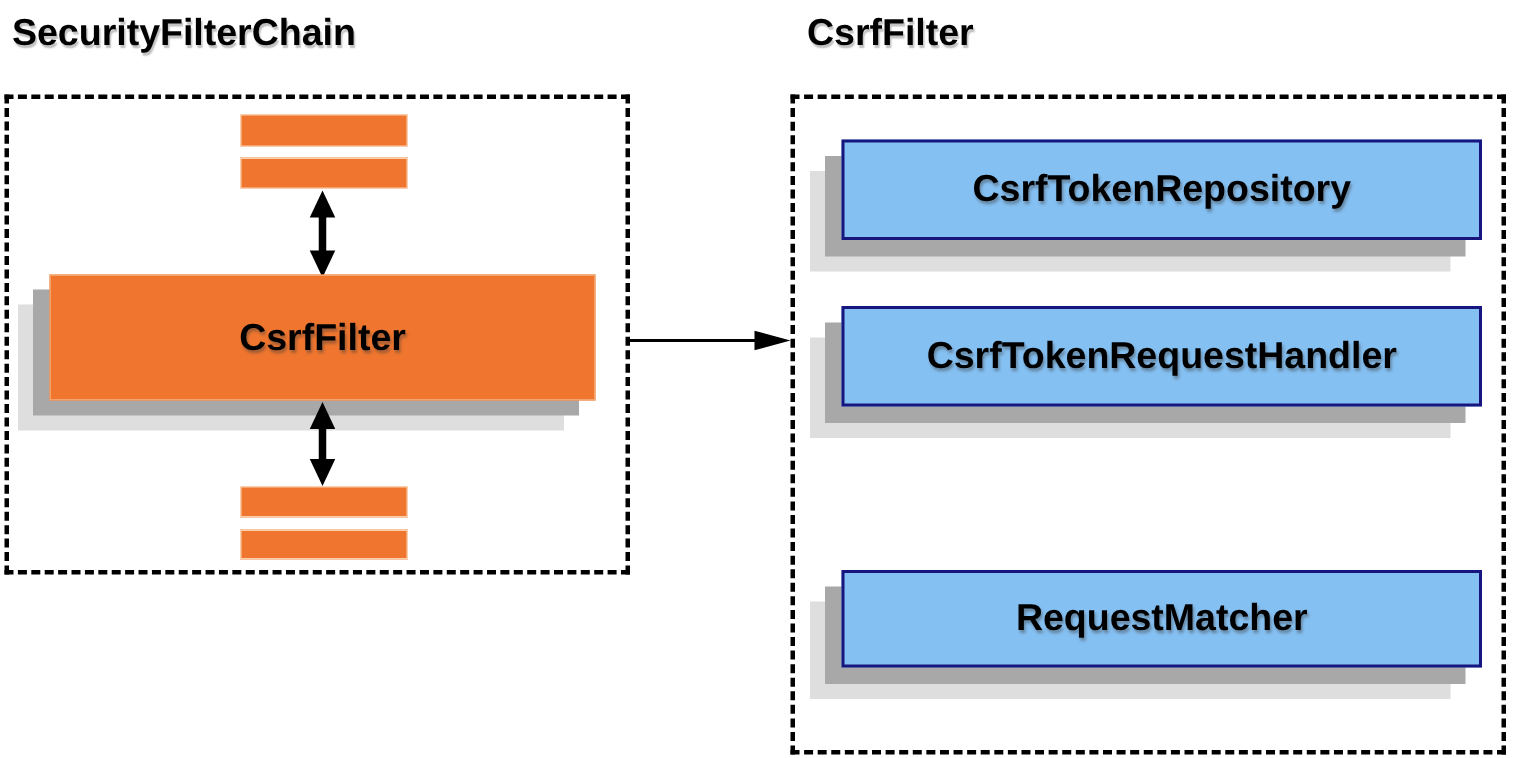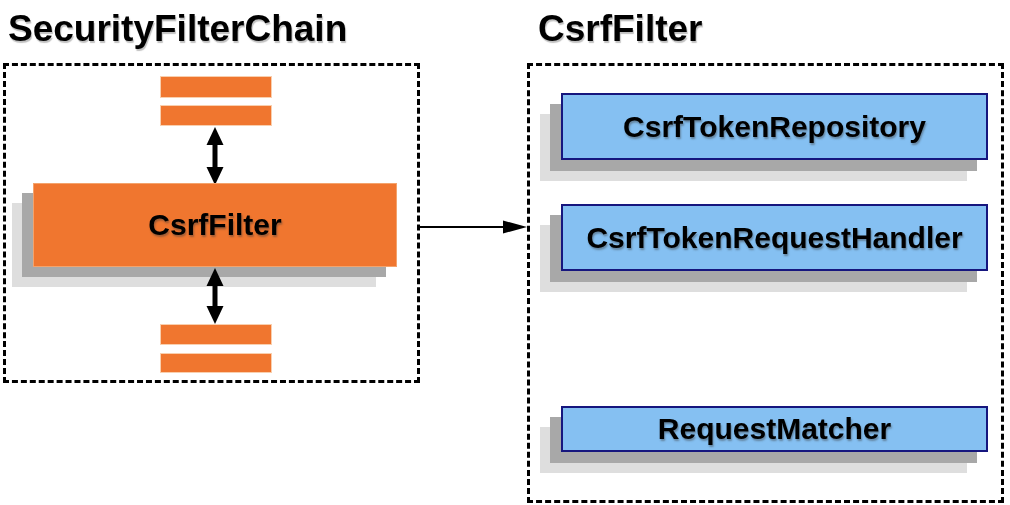--- a/index.html
+++ b/index.html
@@ -11,21 +11,21 @@
   .canvas {
     position: relative;
     width: 1010px;
     height: 505px;
     background: var(--background, #ffffff);
     overflow: hidden;
   }
   .title {
     position: absolute;
     margin: 0;
-    font-size: 37px;
+    font-size: 25px;
     font-weight: 700;
     color: var(--title-text, #000000);
     text-shadow: 1px 2px 1px rgba(140,140,140,0.55);
     white-space: nowrap;
   }
   .title-left { left: 8px; top: 8px; }
   .title-right { left: 538px; top: 8px; }
 
   .dashed-box {
     position: absolute;
@@ -58,21 +58,21 @@
     background: var(--orange, #f0762f);
     border: 1px solid #f4a36c;
     box-sizing: border-box;
     box-shadow: -11px 10px 0 0 var(--shadow-dark, #a8a8a8),
                 -21px 20px 0 0 var(--shadow-light, #dedede);
     display: flex;
     align-items: center;
     justify-content: center;
   }
   .box-label {
-    font-size: 30px;
+    font-size: 25px;
     font-weight: 700;
     color: var(--box-text, #000000);
     text-shadow: 1px 2px 2px rgba(60,60,60,0.45);
     white-space: nowrap;
   }
   .varrow {
     position: absolute;
     width: 18px;
     color: var(--arrow, #000000);
   }
@@ -98,21 +98,21 @@
     box-sizing: border-box;
     box-shadow: -11px 11px 0 0 var(--shadow-dark, #a8a8a8),
                 -21px 21px 0 0 var(--shadow-light, #dedede);
     display: flex;
     align-items: center;
     justify-content: center;
   }
   .blue-box-1 { top: 27px; }
   .blue-box-2 { top: 138px; }
   .blue-box-3 { top: 228px; }
-  .blue-box-4 { top: 340px; height: 46px; }
+  .blue-box-4 { top: 314px; height: 65px; }
 </style>
 </head>
 <body>
 
 <div class="canvas">
 
   <h1 class="title title-left">SecurityFilterChain</h1>
 
   <h1 class="title title-right">CsrfFilter</h1>
 

